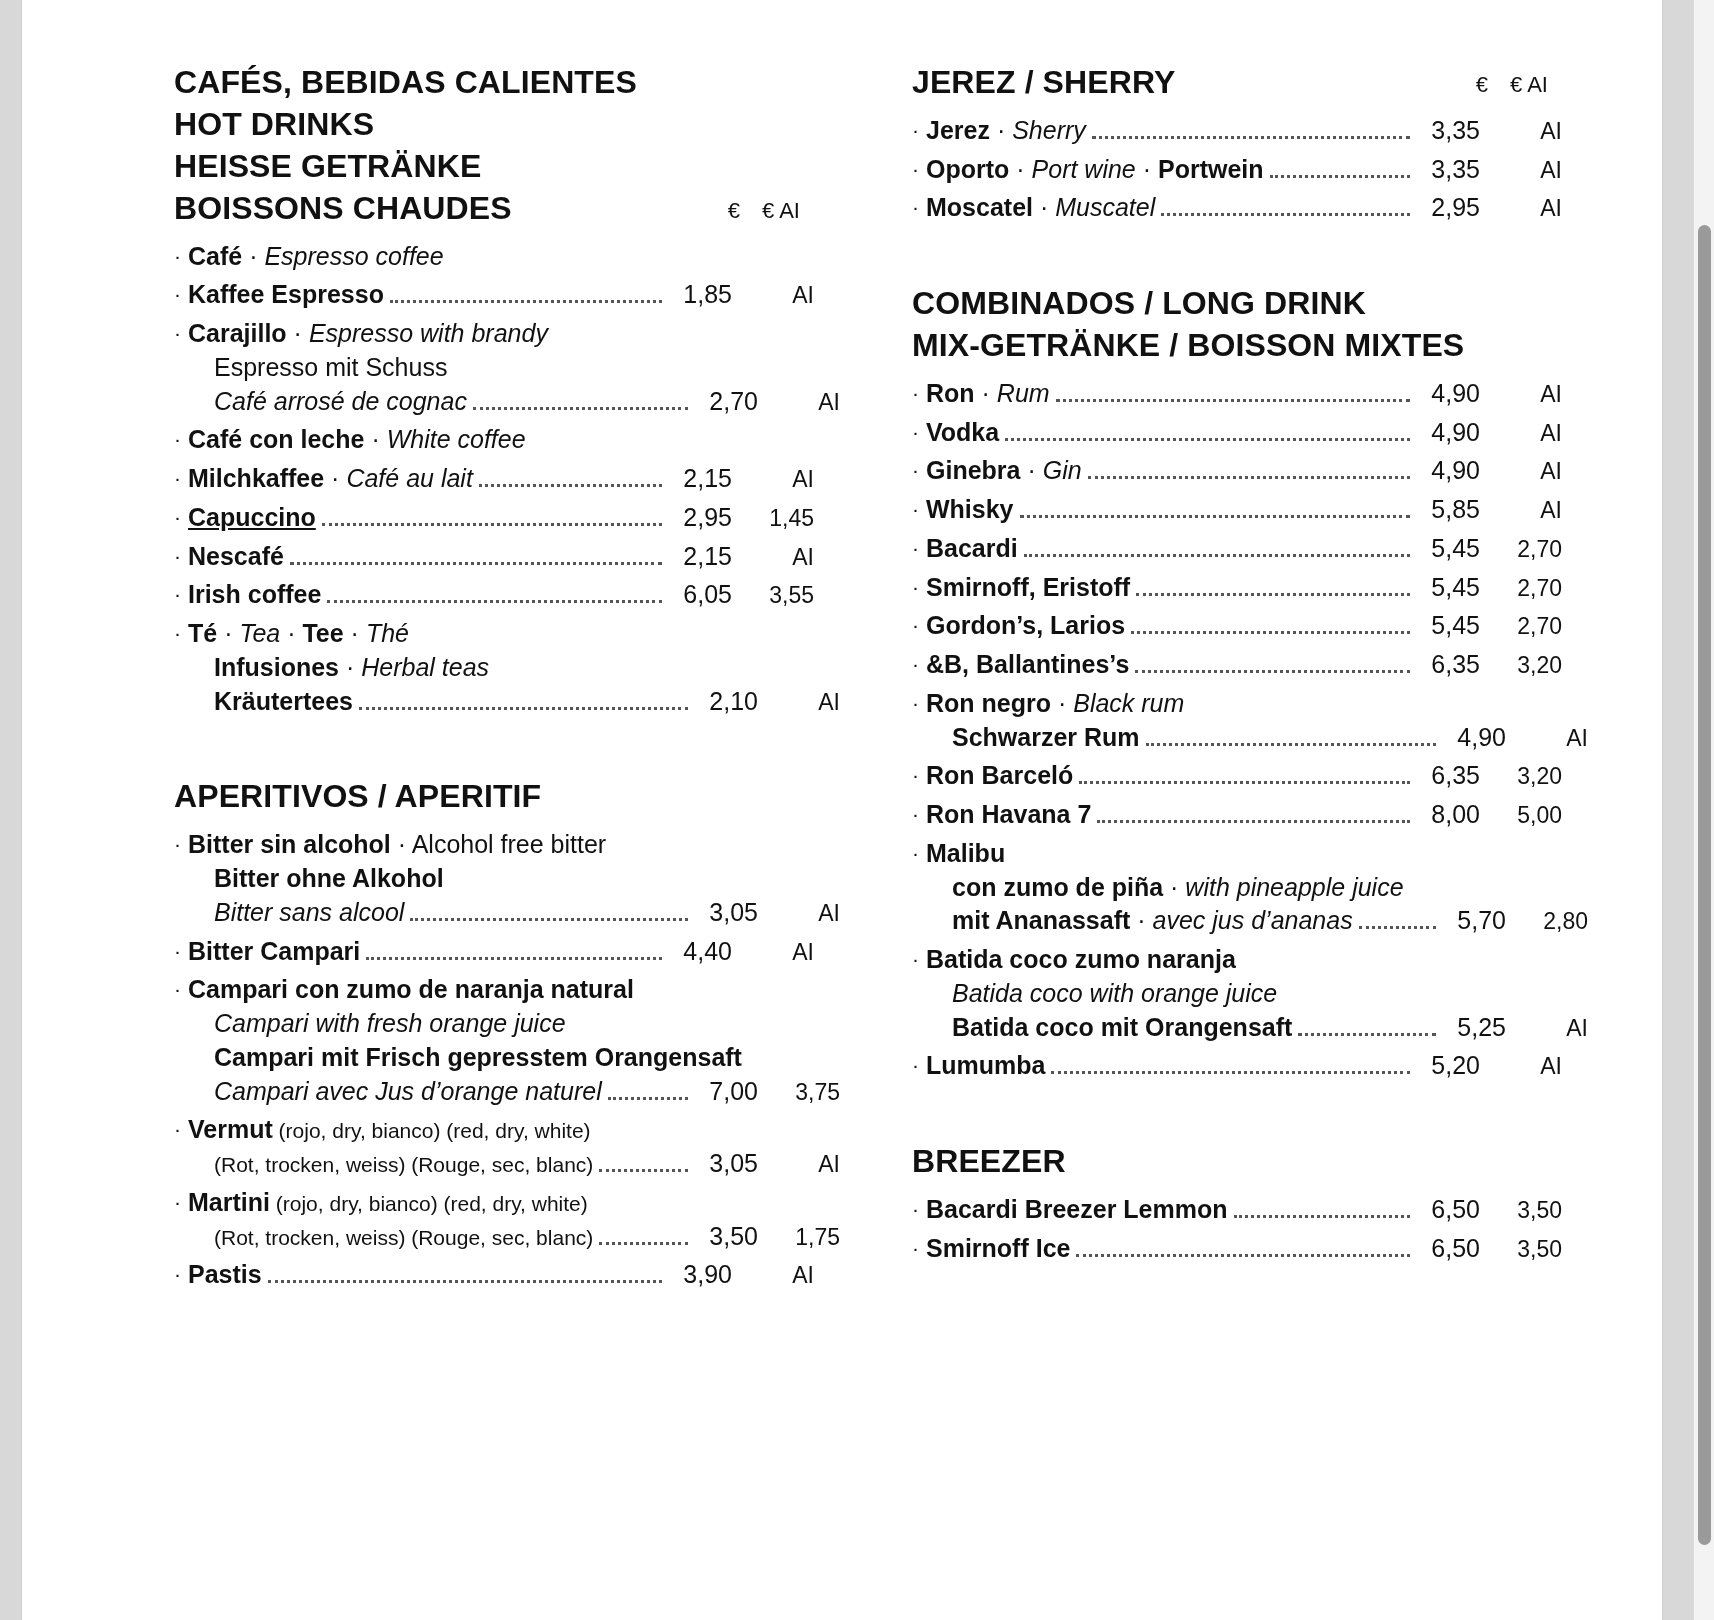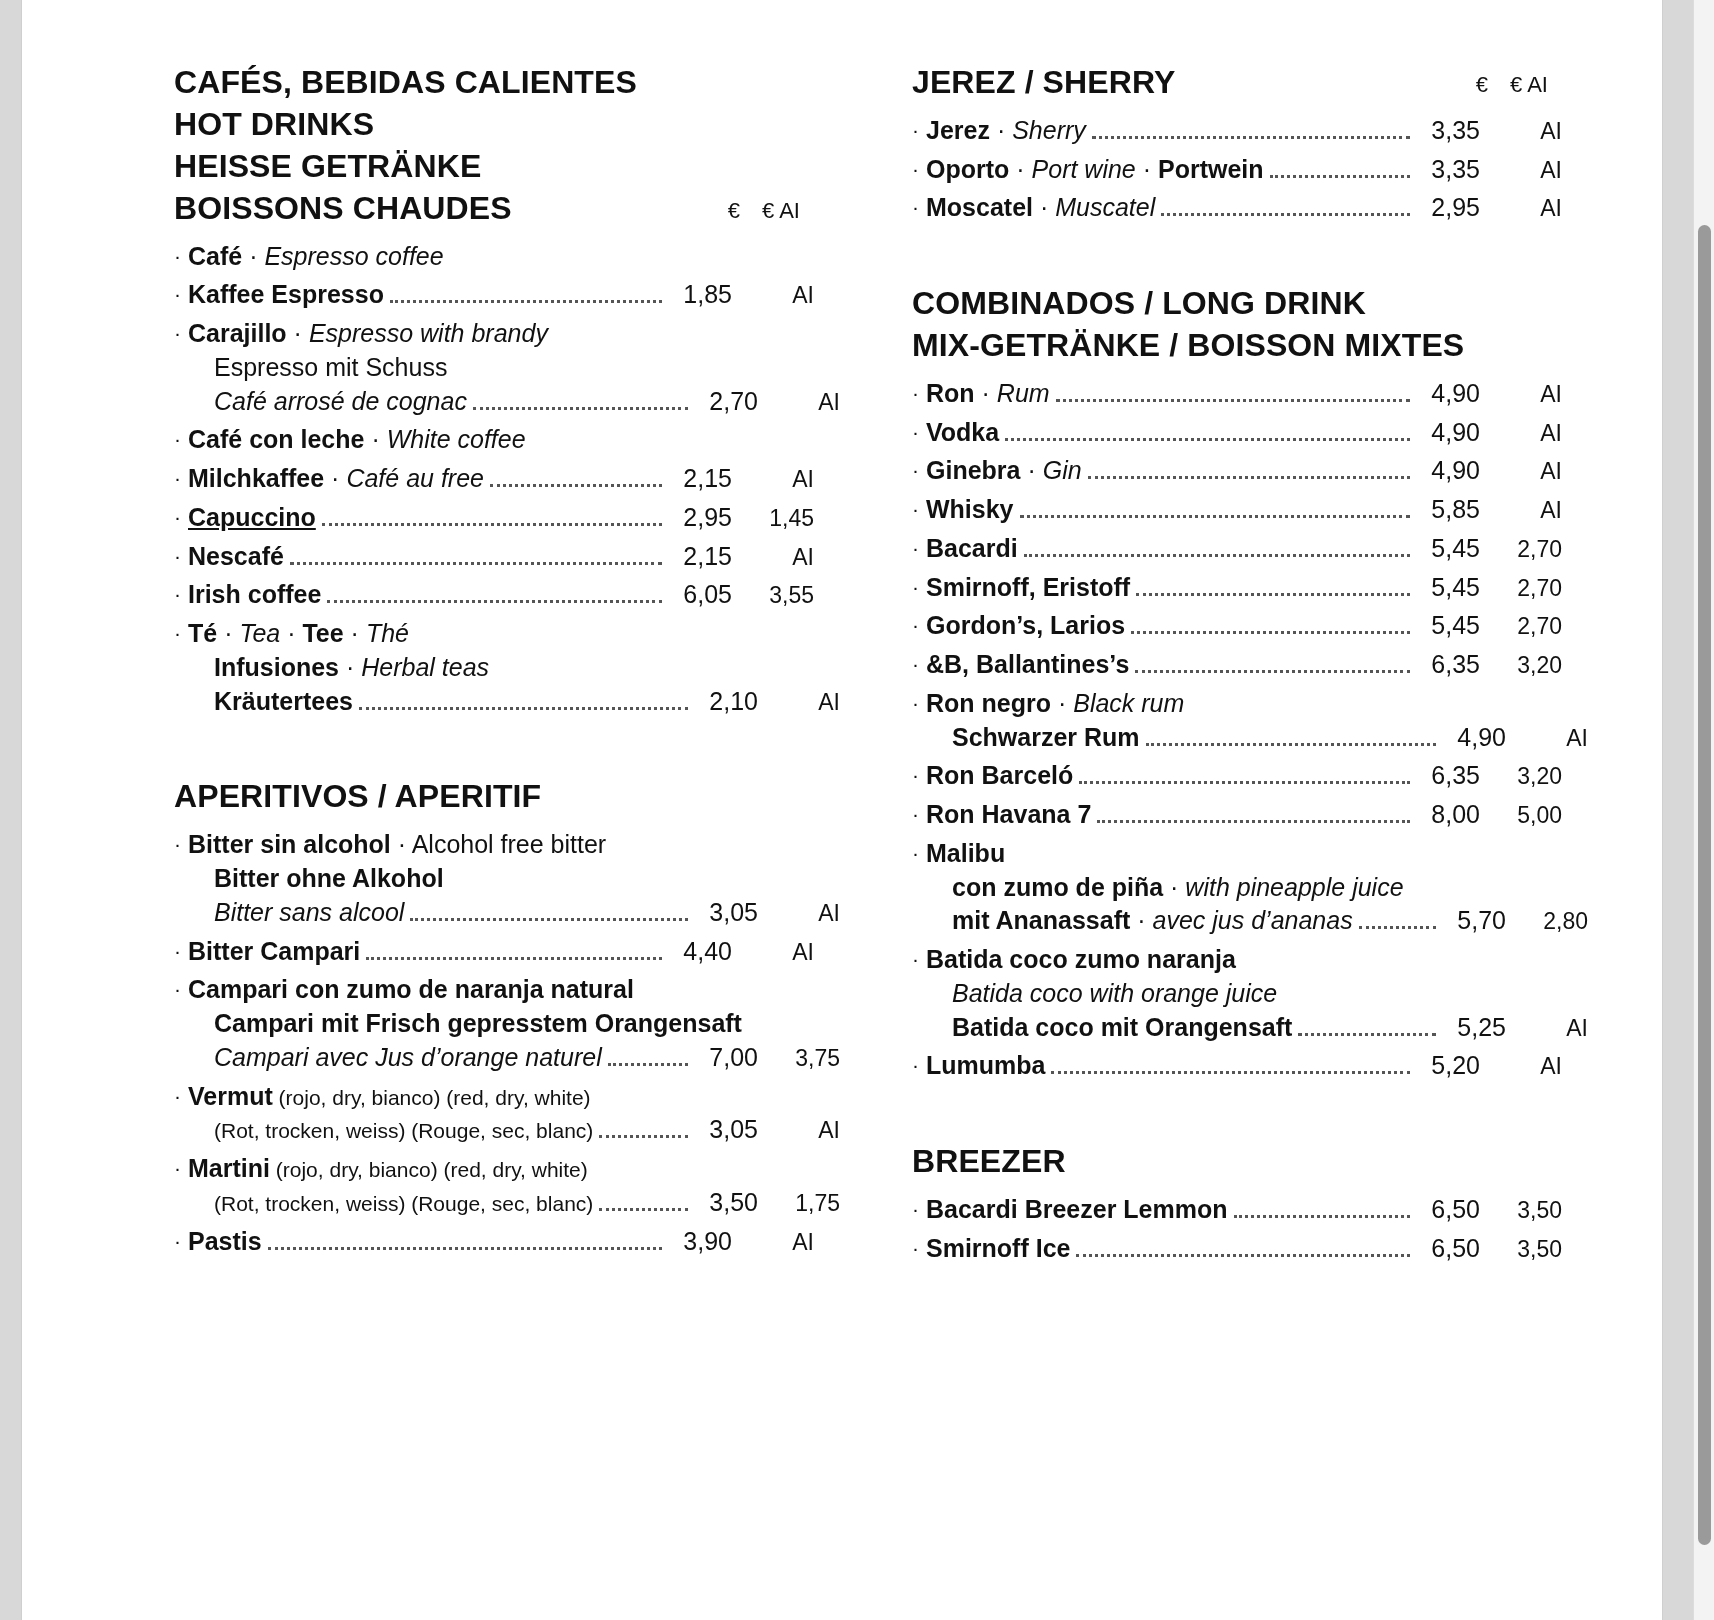--- a/index.html
+++ b/index.html
@@ -209,21 +209,21 @@
                 <span class="bullet">·</span>
                 <span class="txt"><span style="font-weight: 700;">Café con leche</span><span style="font-weight: 400;"> · </span><span style="font-style: italic; font-weight: 400;">White coffee</span></span>
                 <span style="flex: 1 1 auto;"></span>
                 <span class="price"></span>
                 <span class="price2"></span>
               </div>
             </div>
             <div class="item">
               <div class="line">
                 <span class="bullet">·</span>
-                <span class="txt"><span style="font-weight: 700;">Milchkaffee</span><span style="font-weight: 400;"> · </span><span style="font-style: italic; font-weight: 400;">Café au free</span></span>
+                <span class="txt"><span style="font-weight: 700;">Milchkaffee</span><span style="font-weight: 400;"> · </span><span style="font-style: italic; font-weight: 400;">Café au lait</span></span>
                 <span class="dots"></span>
                 <span class="price">2,15</span>
                 <span class="price2">AI</span>
               </div>
             </div>
             <div class="item">
               <div class="line">
                 <span class="bullet">·</span>
                 <span class="txt"><span style="font-weight: 700; text-decoration: underline;">Capuccino</span></span>
                 <span class="dots"></span>
@@ -308,20 +308,27 @@
                 <span class="txt"><span style="font-weight: 700;">Bitter Campari</span></span>
                 <span class="dots"></span>
                 <span class="price">4,40</span>
                 <span class="price2">AI</span>
               </div>
             </div>
             <div class="item">
               <div class="line">
                 <span class="bullet">·</span>
                 <span class="txt"><span style="font-weight: 700;">Campari con zumo de naranja natural</span></span>
+                <span style="flex: 1 1 auto;"></span>
+                <span class="price"></span>
+                <span class="price2"></span>
+              </div>
+              <div class="line subline">
+                <span class="bullet hidden">·</span>
+                <span class="txt"><span style="font-style: italic; font-weight: 400;">Campari with fresh orange juice</span></span>
                 <span style="flex: 1 1 auto;"></span>
                 <span class="price"></span>
                 <span class="price2"></span>
               </div>
               <div class="line subline">
                 <span class="bullet hidden">·</span>
                 <span class="txt"><span style="font-weight: 700;">Campari mit Frisch gepresstem Orangensaft</span></span>
                 <span style="flex: 1 1 auto;"></span>
                 <span class="price"></span>
                 <span class="price2"></span>

